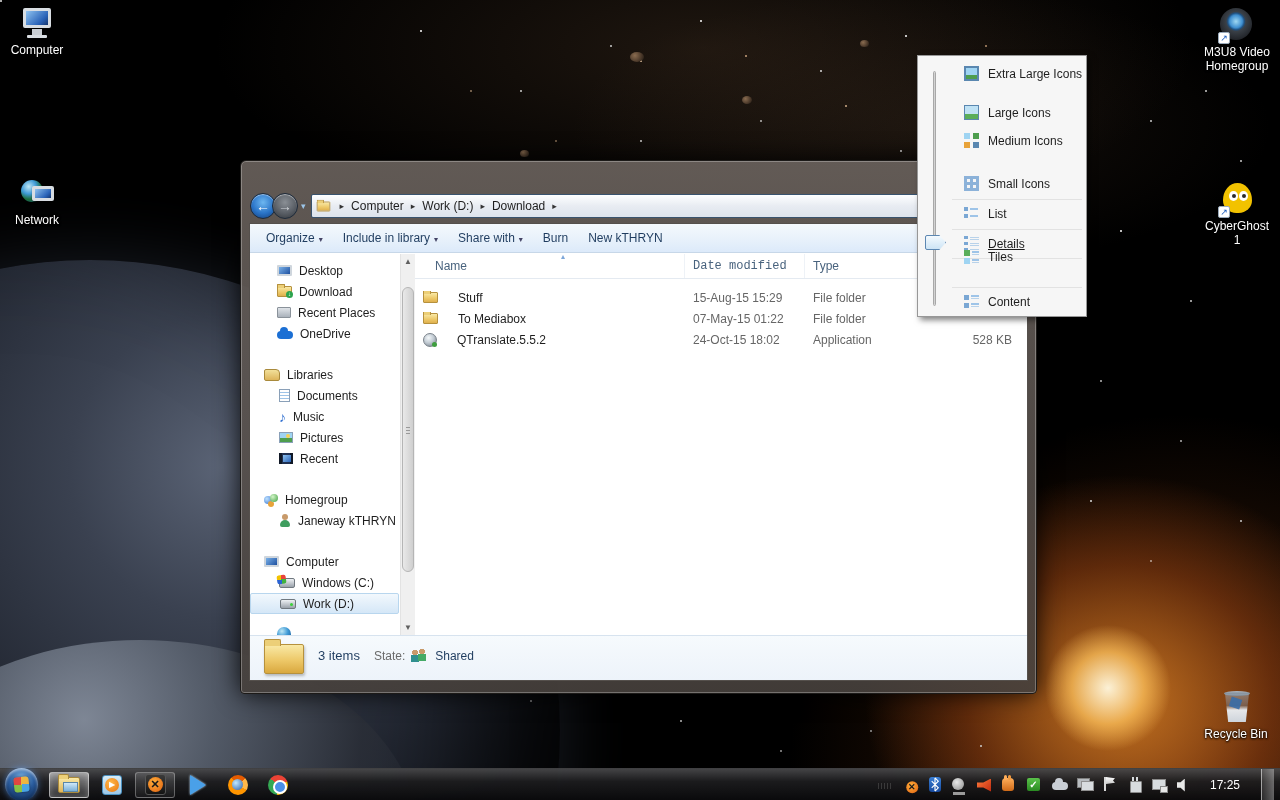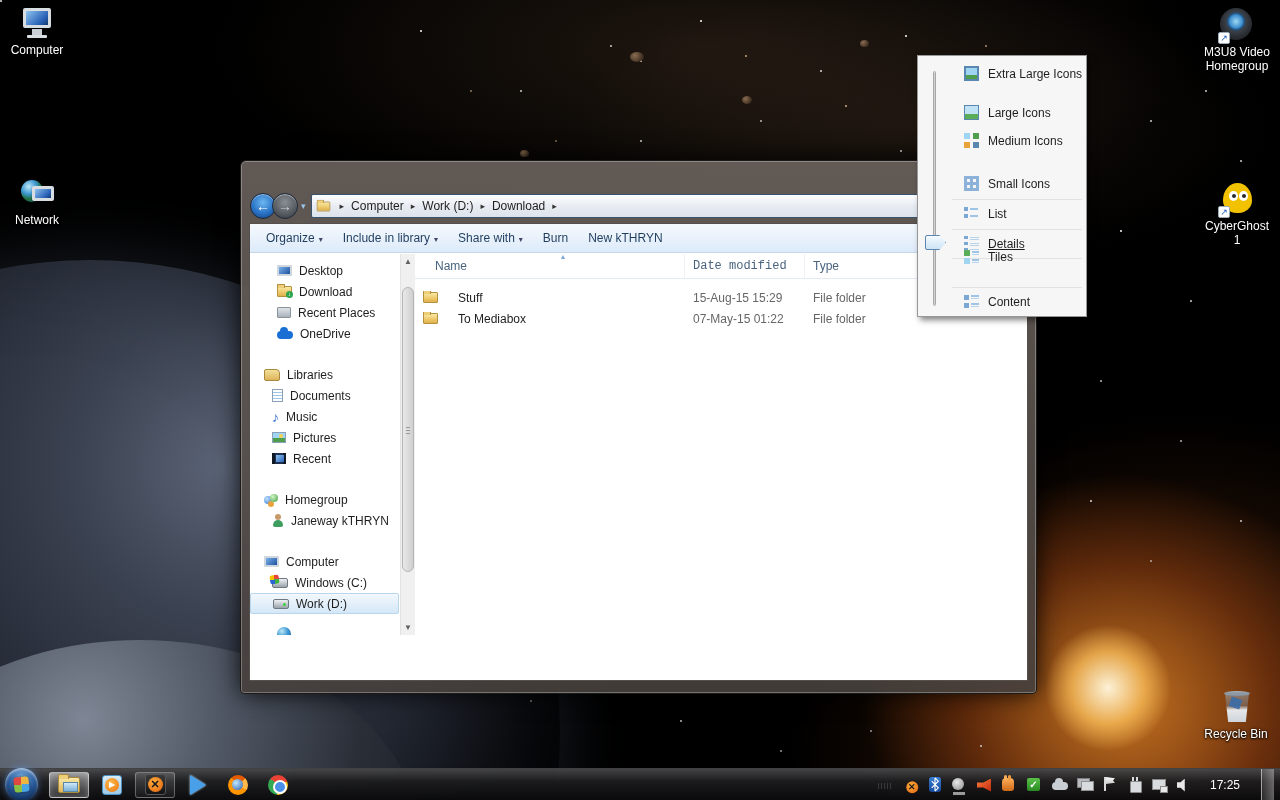--- a/index.html
+++ b/index.html
@@ -94,21 +94,21 @@
   .views-glyph { width:12px; height:12px; background:
     linear-gradient(#7aa7d4 0 0) 0 1px/4px 3px no-repeat, linear-gradient(#9ec4e8 0 0) 6px 1px/6px 2px no-repeat,
     linear-gradient(#7aa7d4 0 0) 0 5px/4px 3px no-repeat, linear-gradient(#9ec4e8 0 0) 6px 5px/6px 2px no-repeat,
     linear-gradient(#7aa7d4 0 0) 0 9px/4px 3px no-repeat, linear-gradient(#9ec4e8 0 0) 6px 9px/6px 2px no-repeat; }
   .main { position:absolute; top:30px; bottom:45px; left:0; right:0; display:flex; }
 
   
   .sidebar { width:150px; font-size:12px; color:#1e1e1e; padding-top:6px; overflow:hidden; position:relative; }
   .srow { display:flex; align-items:center; height:21px; gap:7px; padding-left:27px; white-space:nowrap; }
   .srow.header { padding-left:14px; }
-  .srow.child { padding-left:22px; }
+  .srow.child { padding-left:29px; }
   .srow.selected { background:linear-gradient(180deg,#f2f8fd,#d5e7f7); border:1px solid #b8d6ee; border-radius:2px;
     height:21px; margin-right:1px; }
   .sgap { height:20px; }
   .sico { flex:0 0 auto; position:relative; }
   .fold { width:15px; height:11px; background:linear-gradient(180deg,#f9e9a6 0%, #edc868 60%, #dfb04e 100%);
     border:1px solid #b6913d; border-radius:1px; position:relative; }
   .fold::before { content:""; position:absolute; top:-3px; left:-1px; width:6px; height:3px; background:#eccf78;
     border:1px solid #b6913d; border-bottom:none; border-radius:1px 1px 0 0; }
   .ico-monitor { width:15px; height:11px; border:2px solid #cfd6dd; background:linear-gradient(135deg,#7ab1e8,#1e50a0); border-radius:1px; }
   .dl-arrow { position:absolute; right:-2px; bottom:-2px; width:7px; height:7px; background:#2da44e; border-radius:50%;
@@ -503,23 +503,41 @@
         </div>
         <div class="frow">
           <span class="fc c-name">
               <span class="fold"></span>
               <span>To Mediabox</span>
             </span>
           <span class="fc c-date">07-May-15 01:22</span>
           <span class="fc c-type">File folder</span>
           <span class="fc c-size"></span>
         </div>
+        <div class="frow">
+          <span class="fc c-name">
+              <span class="qt-ico"></span>
+              <span>QTranslate.5.5.2</span>
+            </span>
+          <span class="fc c-date">24-Oct-15 18:02</span>
+          <span class="fc c-type">Application</span>
+          <span class="fc c-size">528 KB</span>
+        </div>
       </div>
     </div>
 
+    <div class="statusbar">
+      <div class="big-folder"></div>
+      <div class="status-text">
+        <span class="st-count">3 items</span>
+        <span class="st-label">State:</span>
+        <span class="ppl"></span>
+        <span class="st-value">Shared</span>
+      </div>
+    </div>
   </div>
 </div>
 
 <div class="vmenu">
   <div class="vslider-track"></div>
   <div class="vthumb"></div>
   <div class="vitem" style="top:5px;">
     <span class="vico vi-xl"></span>
     <span>Extra Large Icons</span>
   </div>

